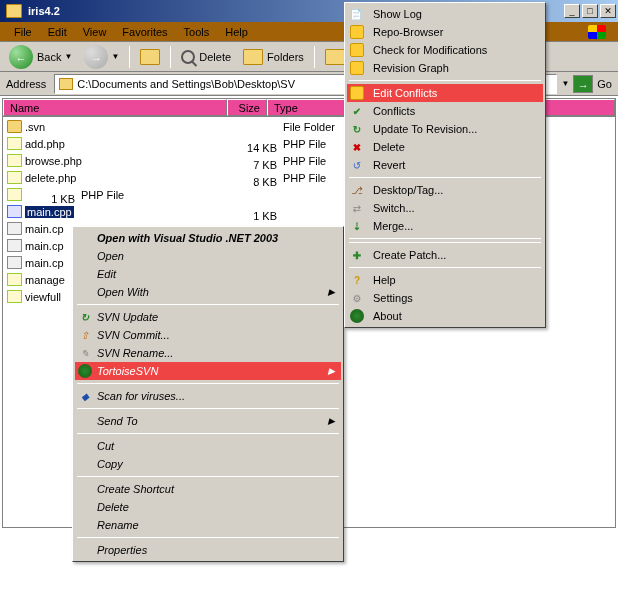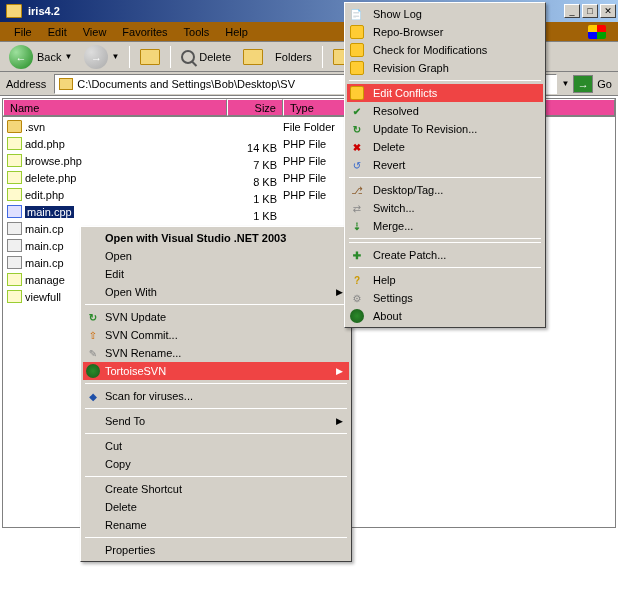--- a/index.html
+++ b/index.html
@@ -32,21 +32,21 @@
 .addressbar { background: #d4d0c8; height: 24px; display: flex; align-items: center; padding: 0 6px; border-bottom: 1px solid #808080; gap: 4px; }
 .addressbar .label { padding-right: 4px; text-align: center; }
 .addressbar .field { flex: 1; background: #fff; border: 1px solid #808080; border-right-color: #fff; border-bottom-color: #fff; height: 20px; display: flex; align-items: center; padding: 0 4px; overflow: hidden; }
 .addressbar .go-btn { width: 20px; height: 18px; background: #2a8a2a; color: #fff; display: flex; align-items: center; justify-content: center; border: 1px solid #808080; }
 
 
 .listview { border: 1px solid #808080; margin: 2px; height: 430px; background: #fff; overflow: hidden; }
 .list-headers { display: flex; background: #ec4899; border-bottom: 1px solid #808080; height: 18px; }
 .list-header { border: 1px solid #fff; border-right-color: #808080; border-bottom-color: #808080; padding: 1px 6px; display: flex; align-items: center; }
 .col-name { width: 224px; }
-.col-size { width: 56px; justify-content: flex-end; }
+.col-size { width: 40px; justify-content: flex-end; }
 .col-type { flex: 1; }
 .list-body { padding-top: 1px; }
 .list-row { display: flex; height: 17px; align-items: center; padding-left: 4px; }
 .file-icon { width: 15px; height: 13px; margin-right: 3px; flex-shrink: 0; }
 .fi-folder { background: #f4d679; border: 1px solid #b8860b; border-radius: 1px; }
 .fi-php { background: #fffacd; border: 1px solid #9acd32; }
 .fi-cpp { background: #e0e0ff; border: 1px solid #4169e1; }
 .fi-other { background: #f0f0f0; border: 1px solid #888; }
 .row-name { width: 202px; white-space: nowrap; overflow: hidden; }
 .row-name.selected span { background: #0a246a; color: #fff; padding: 1px 2px; }
@@ -64,21 +64,21 @@
 .ctx-item .ico { position: absolute; left: 3px; width: 14px; height: 14px; display: flex; align-items: center; justify-content: center; font-size: 10px; }
 
 
 .ico-turtle { background: radial-gradient(#2a8a2a, #1a5a1a); border-radius: 50%; }
 .ico-yellow { background: #ffcc33; border: 1px solid #cc9900; border-radius: 2px; }
 .ico-green-arrow { color: #2a8a2a; font-weight: bold; }
 .ico-red { color: #cc0000; font-weight: bold; }
 .ico-blue { color: #3366cc; }
 .ico-shield { color: #1e4fa8; }
 
-.ctx1 { left: 80px; top: 226px; width: 272px; }
+.ctx1 { left: 72px; top: 226px; width: 272px; font-style: italic; }
 .ctx2 { left: 344px; top: 2px; width: 202px; }
 .ctx2 .ctx-item { padding-left: 26px; }
 </style>
 </head>
 <body>
 
 <div class="titlebar">
   <div class="folder-icon"></div>
   <div class="title">iris4.2</div>
   <div class="win-btns">
@@ -114,21 +114,21 @@
   <div class="tb-btn">
       <div class="tb-folder"></div>
     </div>
   <div class="tb-sep"></div>
   <div class="tb-btn">
     <div class="magnifier"></div>
     <span>Delete</span>
   </div>
   <div class="tb-btn">
     <div class="tb-folder"></div>
-    <span style="margin-left:12px">Folders</span>
+    <span style="margin-left:4px">Folders</span>
   </div>
   <div class="tb-sep"></div>
   <div class="tb-btn">
       <div class="tb-folder"></div>
     </div>
 </div>
 
 <div class="addressbar">
   <span class="label">Address</span>
   <div class="field">
@@ -166,21 +166,20 @@
         <div class="row-type">PHP File</div>
       </div>
       <div class="list-row">
         <div class="file-icon fi-php"></div>
         <div class="row-name"><span>delete.php</span></div>
         <div class="row-size">8 KB</div>
         <div class="row-type">PHP File</div>
       </div>
       <div class="list-row">
         <div class="file-icon fi-php"></div>
-        <div class="row-name"><span>edit.php</span></div>
         <div class="row-size">1 KB</div>
         <div class="row-type">PHP File</div>
       </div>
       <div class="list-row">
         <div class="file-icon fi-cpp"></div>
         <div class="row-name selected"><span>main.cpp</span></div>
         <div class="row-size">1 KB</div>
         <div class="row-type"></div>
       </div>
       <div class="list-row clipped">
@@ -288,21 +287,21 @@
       <div class="ico ico-yellow"></div>
       <span>Revision Graph</span>
     </div>
   <div class="ctx-sep"></div>
   <div class="ctx-item hl">
       <div class="ico ico-yellow"></div>
       <span>Edit Conflicts</span>
     </div>
   <div class="ctx-item">
       <div class="ico ico-green-arrow">✔</div>
-      <span>Resolved</span>
+      <span>Conflicts</span>
     </div>
   <div class="ctx-item">
       <div class="ico ico-green-arrow">↻</div>
       <span>Update To Revision...</span>
     </div>
   <div class="ctx-item">
       <div class="ico ico-red">✖</div>
       <span>Delete</span>
     </div>
   <div class="ctx-item">

